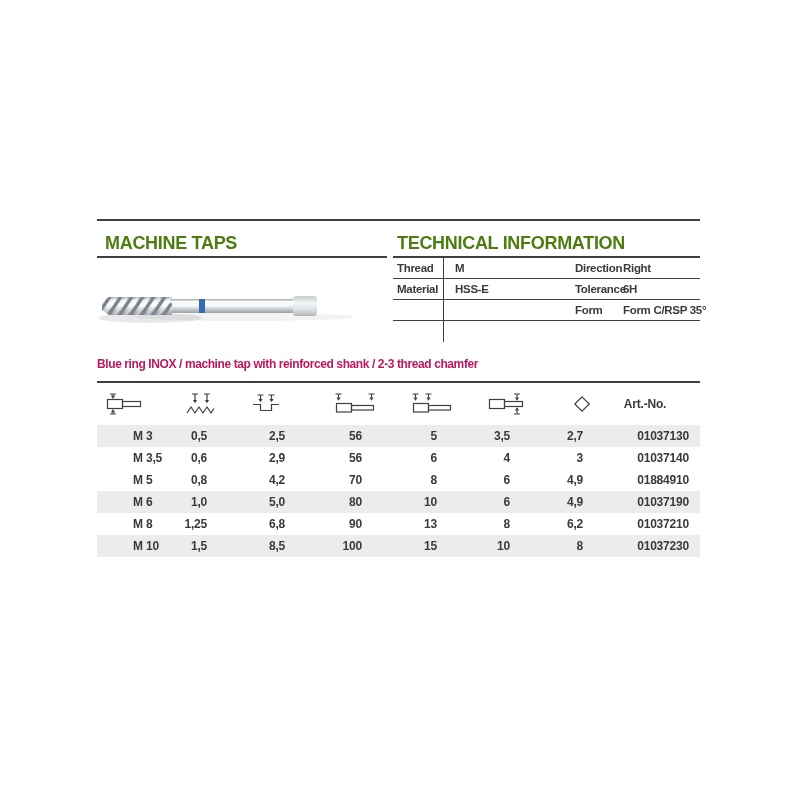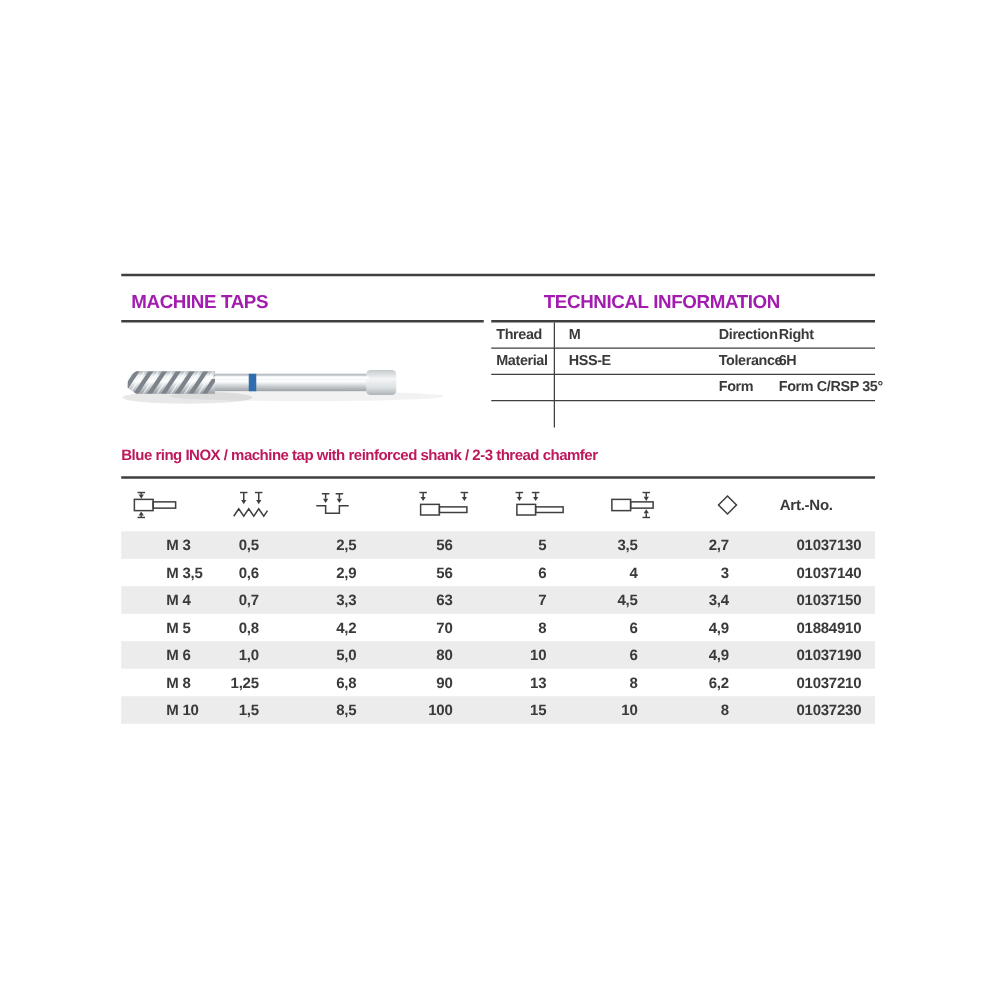--- a/index.html
+++ b/index.html
@@ -8,24 +8,24 @@
     background:#ffffff;
     font-family:"Liberation Sans", sans-serif;
     color:#3a3a3a;
     position:relative;
     overflow:hidden;
   }
   .abs { position:absolute; }
 
   
   .rule-top    { left:97px; top:219px; width:603px; height:2px; background:#3f3f3f; }
-  .title       { font-size:15px; font-weight:700; letter-spacing:-0.3px; color:#a21caf; white-space:nowrap; }
+  .title       { font-size:18px; font-weight:700; letter-spacing:-0.3px; color:#4d7c0f; white-space:nowrap; }
   .left-title  { left:105px; top:233px; }
   .left-rule   { left:97px;  top:256px; width:290px; height:2px; background:#3f3f3f; }
-  .tech-title  { left:397px; top:233px;margin-left:38px; }
+  .tech-title  { left:397px; top:233px; }
 
   
   .tech-table {
     left:393px; top:256px; width:307px;
     border-top:2px solid #3f3f3f;
     position:absolute;
   }
   .tech-row {
     display:grid;
     grid-template-columns:50px 132px 48px 1fr;
@@ -245,30 +245,20 @@
     <div class="trow">
       <div class="td c0">M 3,5</div>
       <div class="td c1">0,6</div>
       <div class="td c2">2,9</div>
       <div class="td c3">56</div>
       <div class="td c4">6</div>
       <div class="td c5">4</div>
       <div class="td c6">3</div>
       <div class="td c7">01037140</div>
     </div>
-    <div class="trow stripe">
-      <div class="td c0">M 4</div>
-      <div class="td c1">0,7</div>
-      <div class="td c2">3,3</div>
-      <div class="td c3">63</div>
-      <div class="td c4">7</div>
-      <div class="td c5">4,5</div>
-      <div class="td c6">3,4</div>
-      <div class="td c7">01037150</div>
-    </div>
     <div class="trow">
       <div class="td c0">M 5</div>
       <div class="td c1">0,8</div>
       <div class="td c2">4,2</div>
       <div class="td c3">70</div>
       <div class="td c4">8</div>
       <div class="td c5">6</div>
       <div class="td c6">4,9</div>
       <div class="td c7">01884910</div>
     </div>

